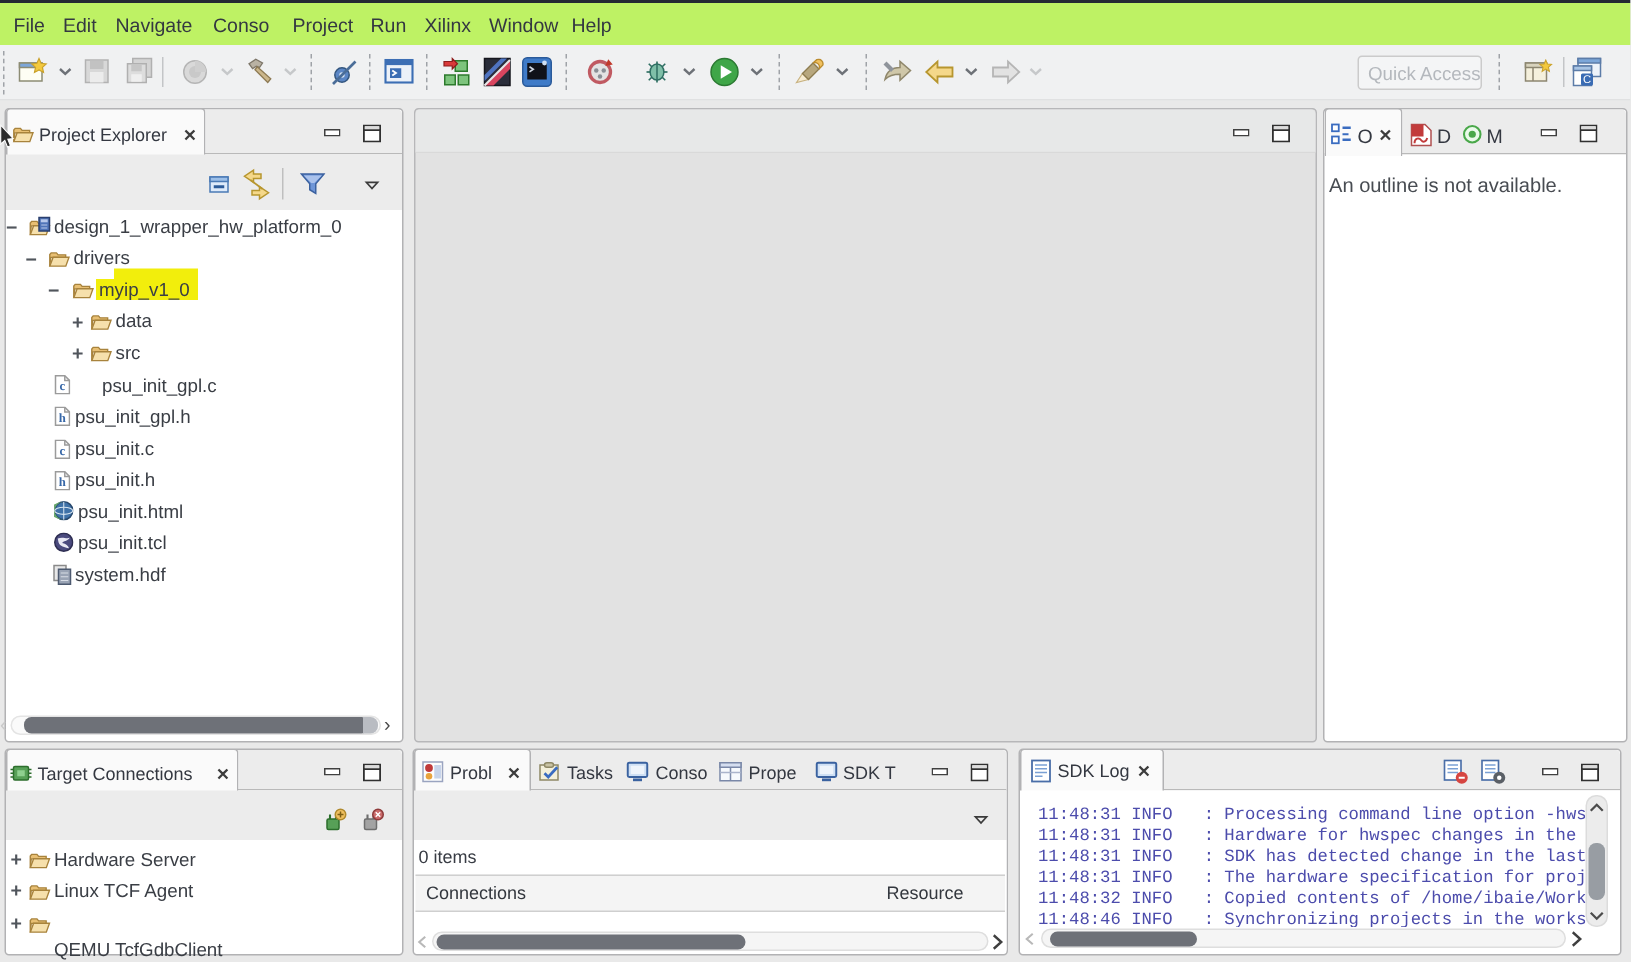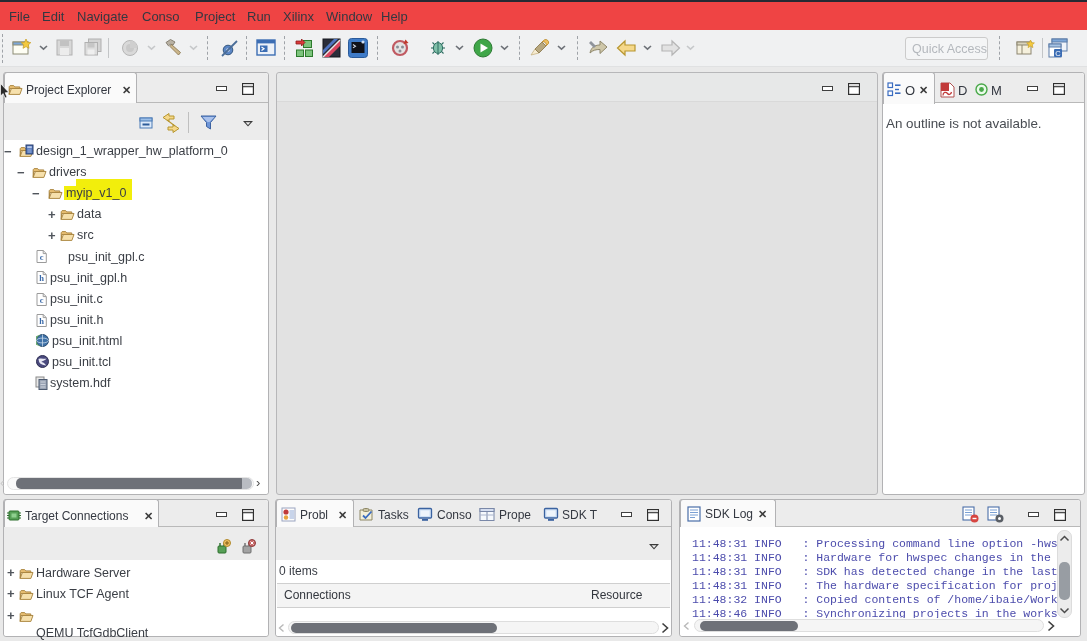--- a/index.html
+++ b/index.html
@@ -15,21 +15,21 @@
 .logline { position:absolute; font-family:"Liberation Mono", monospace; font-size:11.5px; color:#4c4cac; white-space:pre; }
 .chev { position:absolute; width:9px; height:6px; }
 .dotsep { position:absolute; width:1px; border-left:1px dashed #9fa3a8; }
 .hdr { font-size:12px; color:#33373e; }
 </style>
 </head>
 <body>
 
 <div class="abs" style="left:0;top:0;width:1087px;height:2px;background:#252a33;"></div>
 
-<div class="abs" id="menubar" style="left:0;top:2px;width:1087px;height:28px;background:#ef4444;">
+<div class="abs" id="menubar" style="left:0;top:2px;width:1087px;height:28px;background:#bef264;">
   <span style="left:9px">File</span>
   <span style="left:42px">Edit</span>
   <span style="left:77px">Navigate</span>
   <span style="left:142px">Conso</span>
   <span style="left:195px">Project</span>
   <span style="left:247px">Run</span>
   <span style="left:283px">Xilinx</span>
   <span style="left:326px">Window</span>
   <span style="left:381px">Help</span>
 </div>

